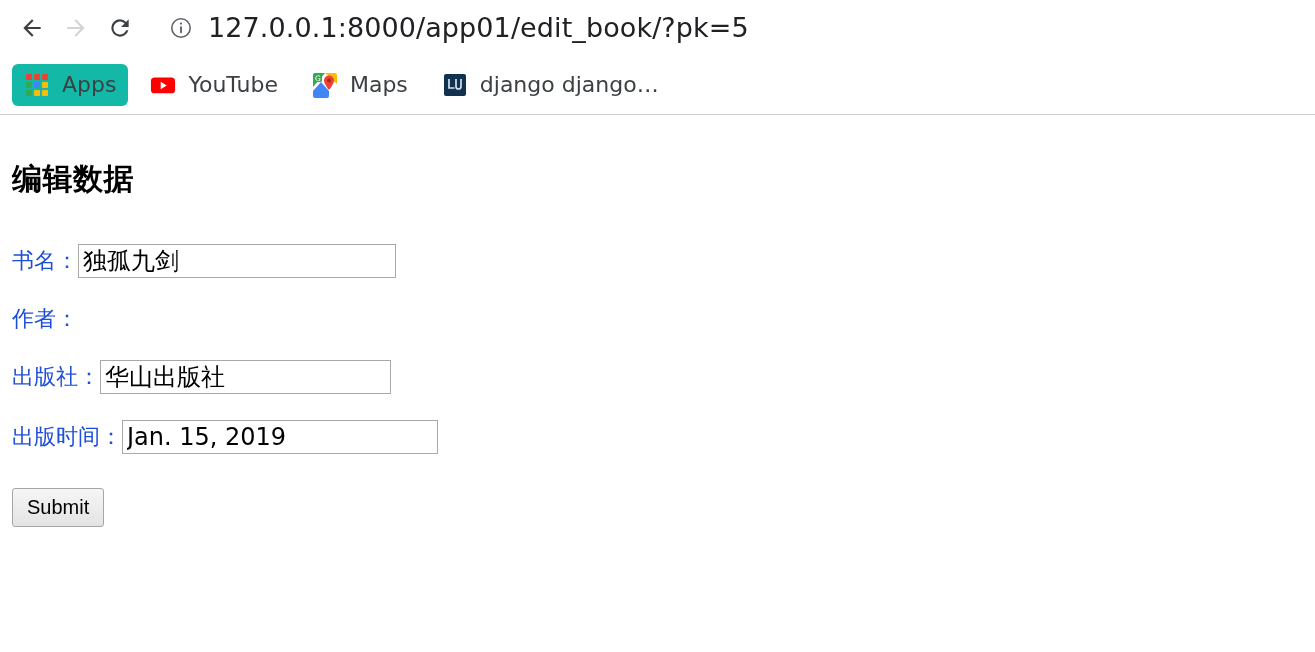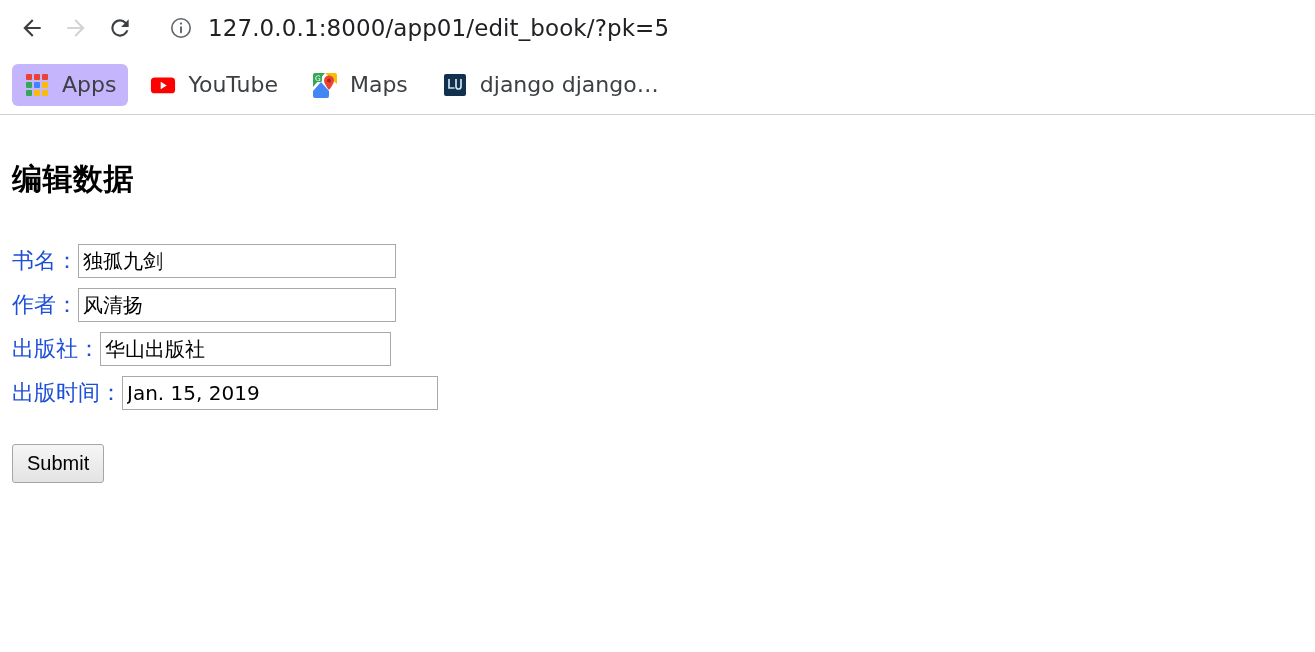--- a/index.html
+++ b/index.html
@@ -55,21 +55,21 @@
   #site-info-icon {
     width: 26px;
     height: 26px;
     flex: 0 0 auto;
     display: flex;
     align-items: center;
     justify-content: center;
     margin-right: 14px;
   }
   #url-text {
-    font-size: 23px;
+    font-size: 27px;
     color: #202124;
     letter-spacing: 0.1px;
     white-space: nowrap;
     overflow: hidden;
     font-family: "DejaVu Sans", sans-serif;
   }
 
   
   #bookmarks-bar {
     height: 59px;
@@ -81,21 +81,21 @@
   .bookmark {
     display: flex;
     align-items: center;
     height: 42px;
     padding: 0 12px;
     border-radius: 6px;
     margin-right: 10px;
     cursor: pointer;
     white-space: nowrap;
   }
-  .bookmark.highlighted { background: #c4b5fd; }
+  .bookmark.highlighted { background: #14b8a6; }
   .bookmark-icon {
     width: 26px;
     height: 26px;
     flex: 0 0 auto;
     margin-right: 12px;
     display: flex;
     align-items: center;
     justify-content: center;
   }
   .bookmark-label {
@@ -126,34 +126,34 @@
     font-weight: bold;
     color: #000000;
     margin: 44px 0 0 0;
     letter-spacing: 0.5px;
     font-family: Liberation Serif, serif;
   }
 
   .form-row {
     display: flex;
     align-items: center;
-    margin-top: 10px;
+    margin-top: 26px;
   }
   .form-row:first-of-type { margin-top: 44px; }
 
   .field-label {
     font-size: 22px;
     color: #1d4ed8;
     white-space: nowrap;
     font-family: "DejaVu Sans", sans-serif;
   }
 
   .field-input {
     height: 34px;
-    font-size: 20px;
+    font-size: 24px;
     color: #000000;
     padding: 2px 4px;
     border: 1px solid #a9a9a9;
     background: #ffffff;
     outline: none;
     font-family: "DejaVu Sans", sans-serif;
   }
   .w-318 { width: 318px; }
   .w-317 { width: 291px; font-family: Liberation Mono, monospace; }
   .w-316 { width: 316px; }
@@ -274,21 +274,20 @@
 
   <form id="edit-book-form">
 
     <div class="form-row">
       <span class="field-label">书名：</span>
       <input class="field-input w-318" type="text" value="独孤九剑" style="">
     </div>
 
     <div class="form-row">
       <span class="field-label">作者：</span>
-      <input class="field-input w-318" type="text" value="风清扬" style="">
     </div>
 
     <div class="form-row">
       <span class="field-label">出版社：</span>
       <input class="field-input w-317" type="text" value="华山出版社" style="">
     </div>
 
 
     <div class="form-row">
       <span class="field-label">出版时间：</span>

